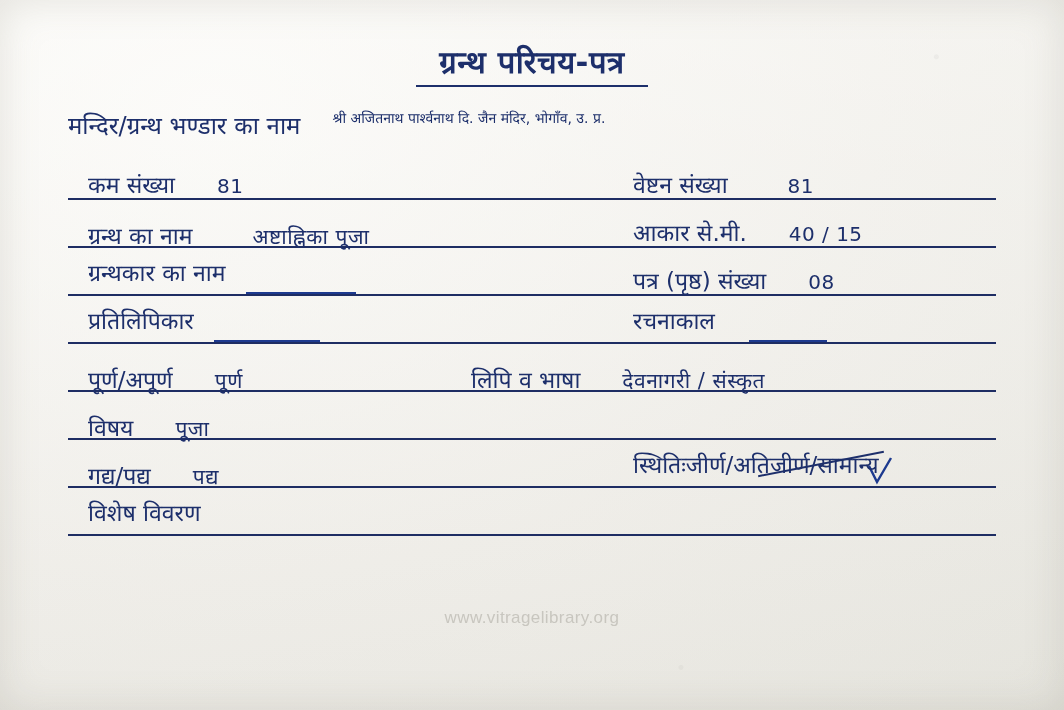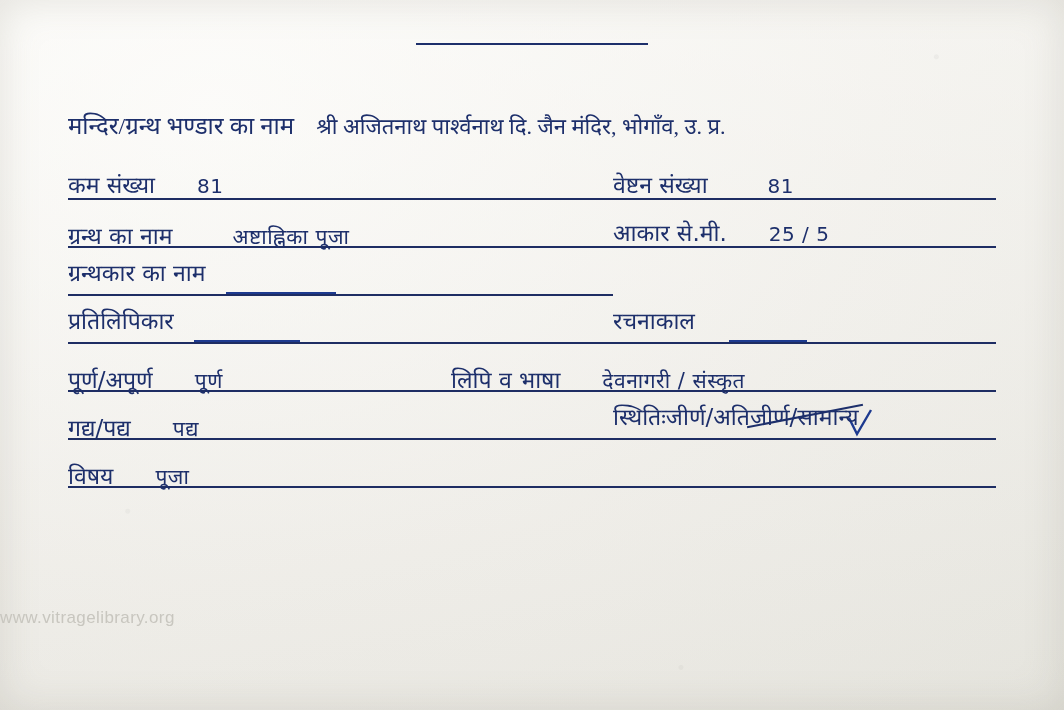--- a/index.html
+++ b/index.html
@@ -58,31 +58,30 @@
     margin: 3px auto 0;
   }
 
   
   .header-row {
     position: absolute;
     top: 108px;
     left: 68px;
     right: 30px;
     display: flex;
-    align-items: center;
+    align-items: flex-start;
     color: #1d2f6b;
-    font-family: Liberation Serif, serif;
   }
   .header-label {
     font-size: 24px;
     white-space: nowrap;
   }
   .header-value {
-    font-size: 22px;
-    margin-left: 22px;
+    font-size: 14px;
+    margin-left: 32px;
     white-space: nowrap;
   }
 
   
   .grid {
     position: absolute;
     top: 160px;
     left: 68px;
     width: 928px;
   }
@@ -102,20 +101,21 @@
   .col.right { width: 383px; text-align: center; }
   .col.full  { width: 928px; }
 
   .lbl {
     font-size: 23px;
     white-space: nowrap;
     position: relative;
     z-index: 2;
     background: transparent;
     padding-right: 6px;
+    margin-left: 20px;
   }
   .val {
     font-size: 21px;
     white-space: nowrap;
     position: relative;
     z-index: 2;
     padding: 0 8px;
     letter-spacing: 0.5px;
     margin-top: 14px;
   }
@@ -163,35 +163,36 @@
     top: 8px;
     width: 26px;
     height: 30px;
   }
 
   .watermark {
     position: absolute;
     left: 0;
     width: 100%;
     top: 608px;
-    text-align: left;
+    text-align: center;
     color: #c8c6bf;
     font-size: 17px;
     font-family: "Liberation Sans", sans-serif;
     letter-spacing: 0.4px;
   }
 </style>
 </head>
 <body>
 
 <div class="card">
   <div class="paper-noise"></div>
   <div class="edge-shadow"></div>
 
   <div class="title">
+    <span>ग्रन्थ परिचय-पत्र</span>
     <span class="underline"></span>
   </div>
 
   <div class="header-row">
     <span class="header-label">मन्दिर/ग्रन्थ भण्डार का नाम</span>
     <span class="header-value">श्री अजितनाथ पार्श्वनाथ दि. जैन मंदिर, भोगाँव, उ. प्र.</span>
   </div>
 
   <div class="grid">
 
@@ -214,32 +215,38 @@
       <div class="col left">
         <span class="rule"></span>
         <span class="lbl">ग्रन्थ का नाम</span>
         <span class="gap-lg"></span>
         <span class="val">अष्टाह्निका पूजा</span>
       </div>
       <div class="col right">
         <span class="rule"></span>
         <span class="lbl">आकार से.मी.</span>
         <span class="gap-md"></span>
-        <span class="val num">25 / 5</span>
+        <span class="val num">40 / 15</span>
       </div>
     </div>
 
     <div class="row">
       <div class="col left">
         <span class="rule"></span>
         <span class="lbl">ग्रन्थकार का नाम</span>
         <span class="gap-sm"></span>
         <span class="short-rule" style="width:110px"></span>
         <span class="val"></span>
       </div>
+      <div class="col right">
+        <span class="rule"></span>
+        <span class="lbl">पत्र (पृष्ठ) संख्या</span>
+        <span class="gap-md"></span>
+        <span class="val num">08</span>
+      </div>
     </div>
 
 
     <div class="row">
       <div class="col left">
         <span class="rule"></span>
         <span class="lbl">प्रतिलिपिकार</span>
         <span class="gap-sm"></span>
         <span class="short-rule" style="width:106px"></span>
         <span class="val"></span>
@@ -259,20 +266,29 @@
         <span class="rule"></span>
         <span class="lbl">पूर्ण/अपूर्ण</span>
         <span class="gap-md"></span>
         <span class="val">पूर्ण</span>
       </div>
       <div class="col left">
         <span class="rule"></span>
         <span class="lbl">लिपि व भाषा</span>
         <span class="gap-md"></span>
         <span class="val">देवनागरी / संस्कृत</span>
+      </div>
+    </div>
+
+    <div class="row">
+      <div class="col full">
+        <span class="rule"></span>
+        <span class="lbl">विषय</span>
+        <span class="gap-md"></span>
+        <span class="val">पूजा</span>
       </div>
     </div>
 
     <div class="row">
       <div class="col left">
         <span class="rule"></span>
         <span class="lbl">गद्य/पद्य</span>
         <span class="gap-md"></span>
         <span class="val">पद्य</span>
       </div>
@@ -284,23 +300,22 @@
           <svg class="tick" viewBox="0 0 26 30">
             <path d="M2 10 L10 26 L24 2" fill="none" stroke="#1d3a8f" stroke-width="2.4"></path>
           </svg>
         </span>
       </div>
     </div>
 
     <div class="row">
       <div class="col full">
         <span class="rule"></span>
-        <span class="lbl">विषय</span>
-        <span class="gap-md"></span>
-        <span class="val">पूजा</span>
-      </div>
-    </div>
-
+        <span class="lbl">विशेष विवरण</span>
+        <span class="gap-md"></span>
+        <span class="val"></span>
+      </div>
+    </div>
 
   </div>
 
   <div class="watermark">www.vitragelibrary.org</div>
 </div>
 
 </body></html>

